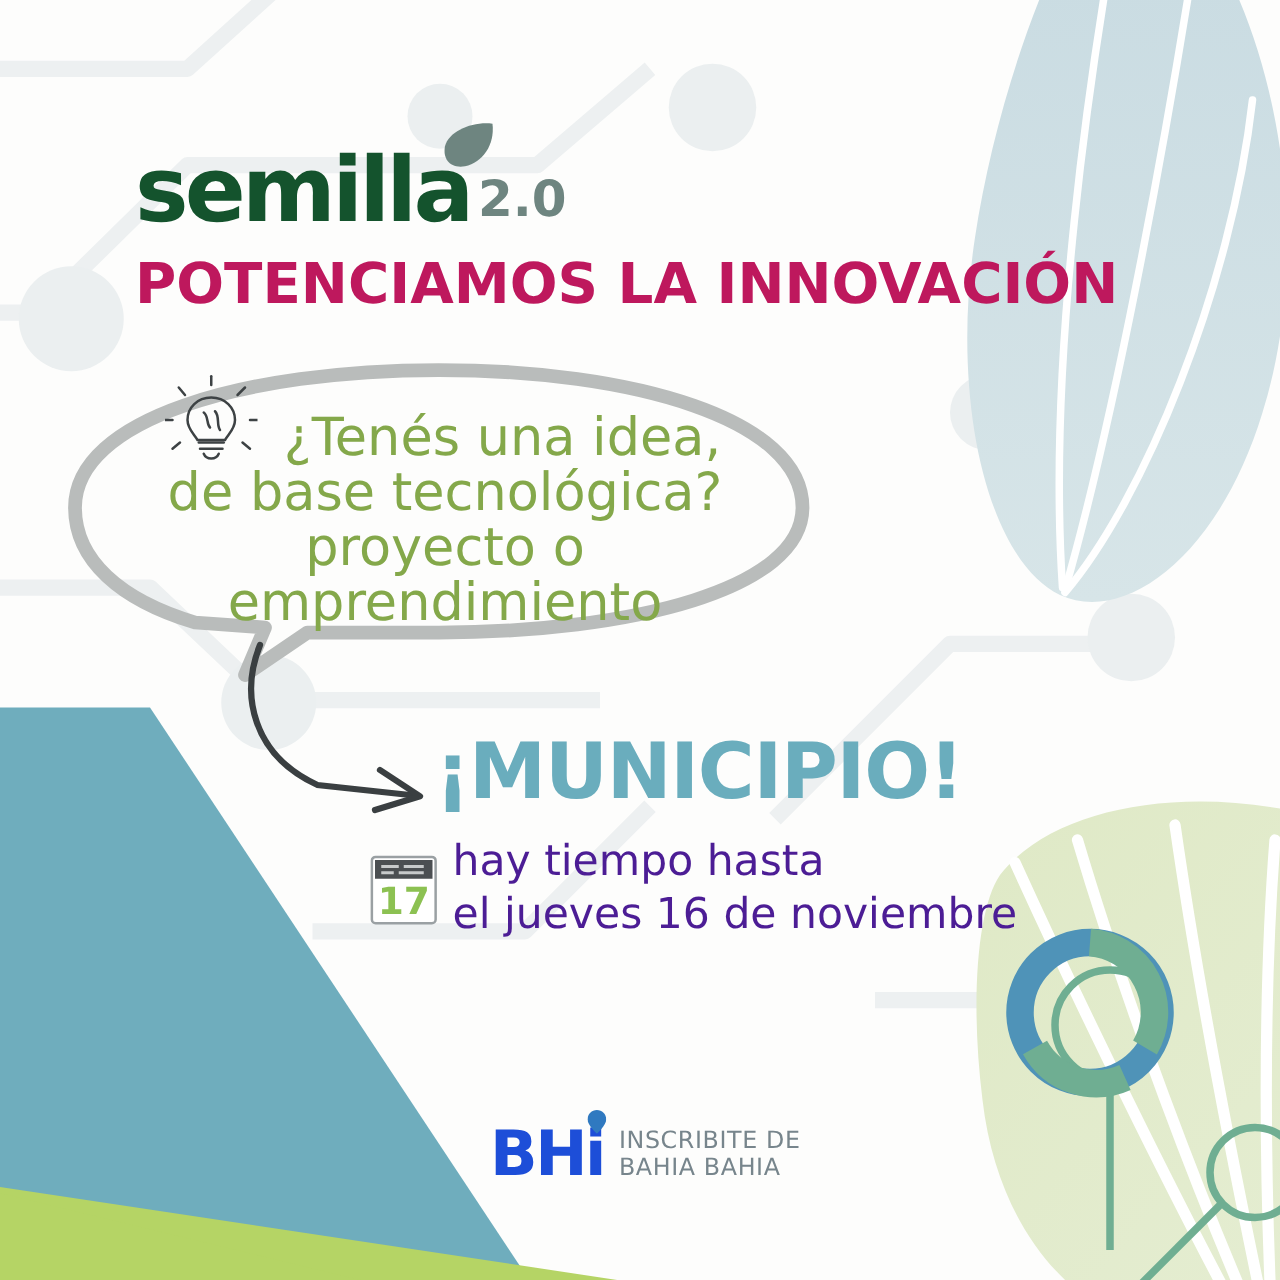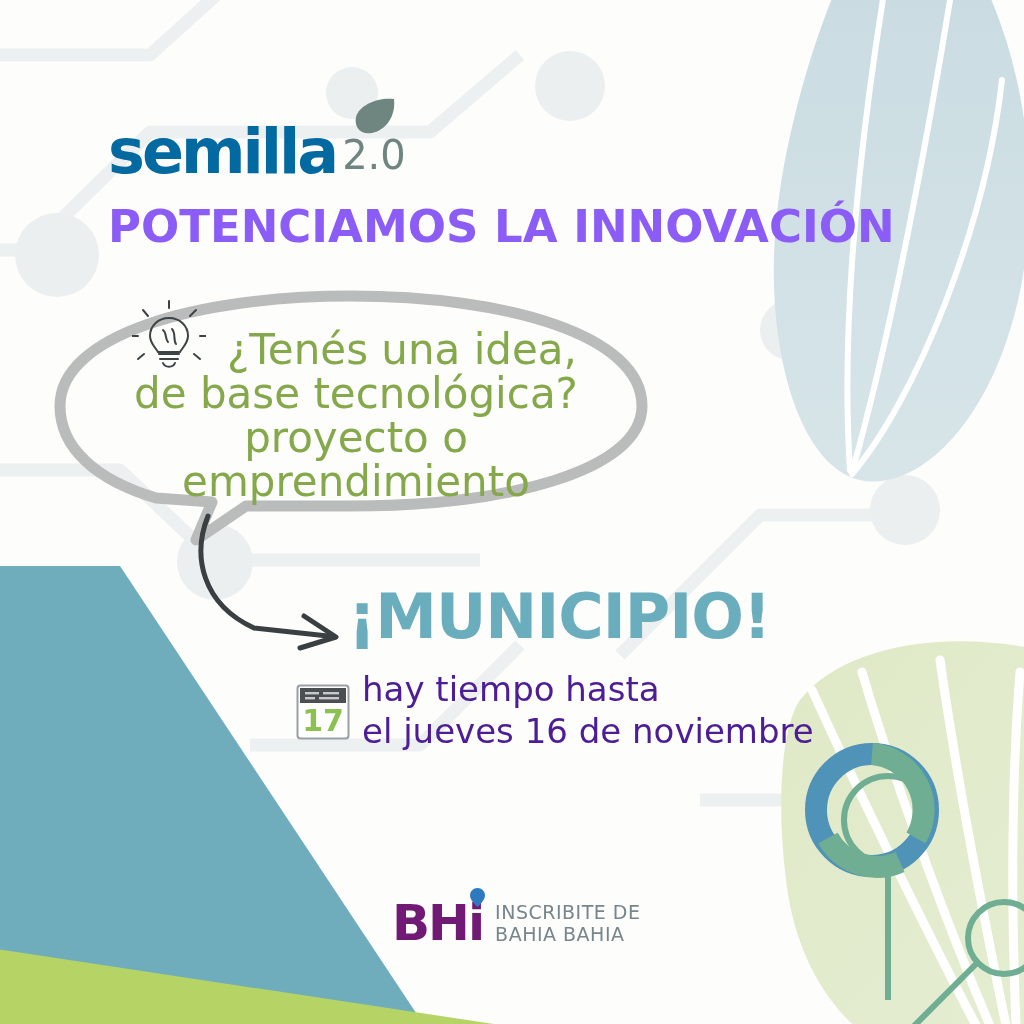--- a/index.html
+++ b/index.html
@@ -38,30 +38,30 @@
   }
   .wordmark {
     position: relative;
     display: block;
     height: 96px;
     white-space: nowrap;
   }
   .wordmark-text {
     font-family: "DejaVu Sans", sans-serif;
     font-weight: bold;
-    font-size: 62px;
+    font-size: 72px;
     line-height: 96px;
     letter-spacing: -3px;
-    color: #0369a1;
+    color: #14532d;
     display: inline-block;
     vertical-align: baseline;
   }
   .wordmark-version {
     font-family: "DejaVu Sans", sans-serif;
-    font-weight: normal;
+    font-weight: bold;
     font-size: 40px;
     line-height: 40px;
     color: #6e8580;
     display: inline-block;
     margin-left: 6px;
     vertical-align: baseline;
     position: relative;
     top: -4px;
   }
   .seed-leaf {
@@ -70,21 +70,21 @@
     top: -8px;
     width: 44px;
     height: 40px;
   }
   .tagline {
     font-family: "DejaVu Sans", sans-serif;
     font-weight: bold;
     font-size: 45px;
     line-height: 50px;
     letter-spacing: 0px;
-    color: #8b5cf6;
+    color: #be185d;
     margin-top: 2px;
     white-space: nowrap;
   }
 
   
   .bubble-wrap {
     position: absolute;
     left: 36px;
     top: 288px;
     width: 630px;
@@ -168,21 +168,21 @@
     display: flex;
     align-items: center;
   }
   .bhi-mark {
     position: relative;
     font-family: "DejaVu Sans", sans-serif;
     font-weight: bold;
     font-size: 50px;
     line-height: 50px;
     letter-spacing: -2px;
-    color: #701a75;
+    color: #1d4ed8;
   }
   .bhi-pin {
     position: absolute;
     right: -2px;
     top: -10px;
     width: 15px;
     height: 19px;
   }
   .bhi-sub {
     margin-left: 12px;

